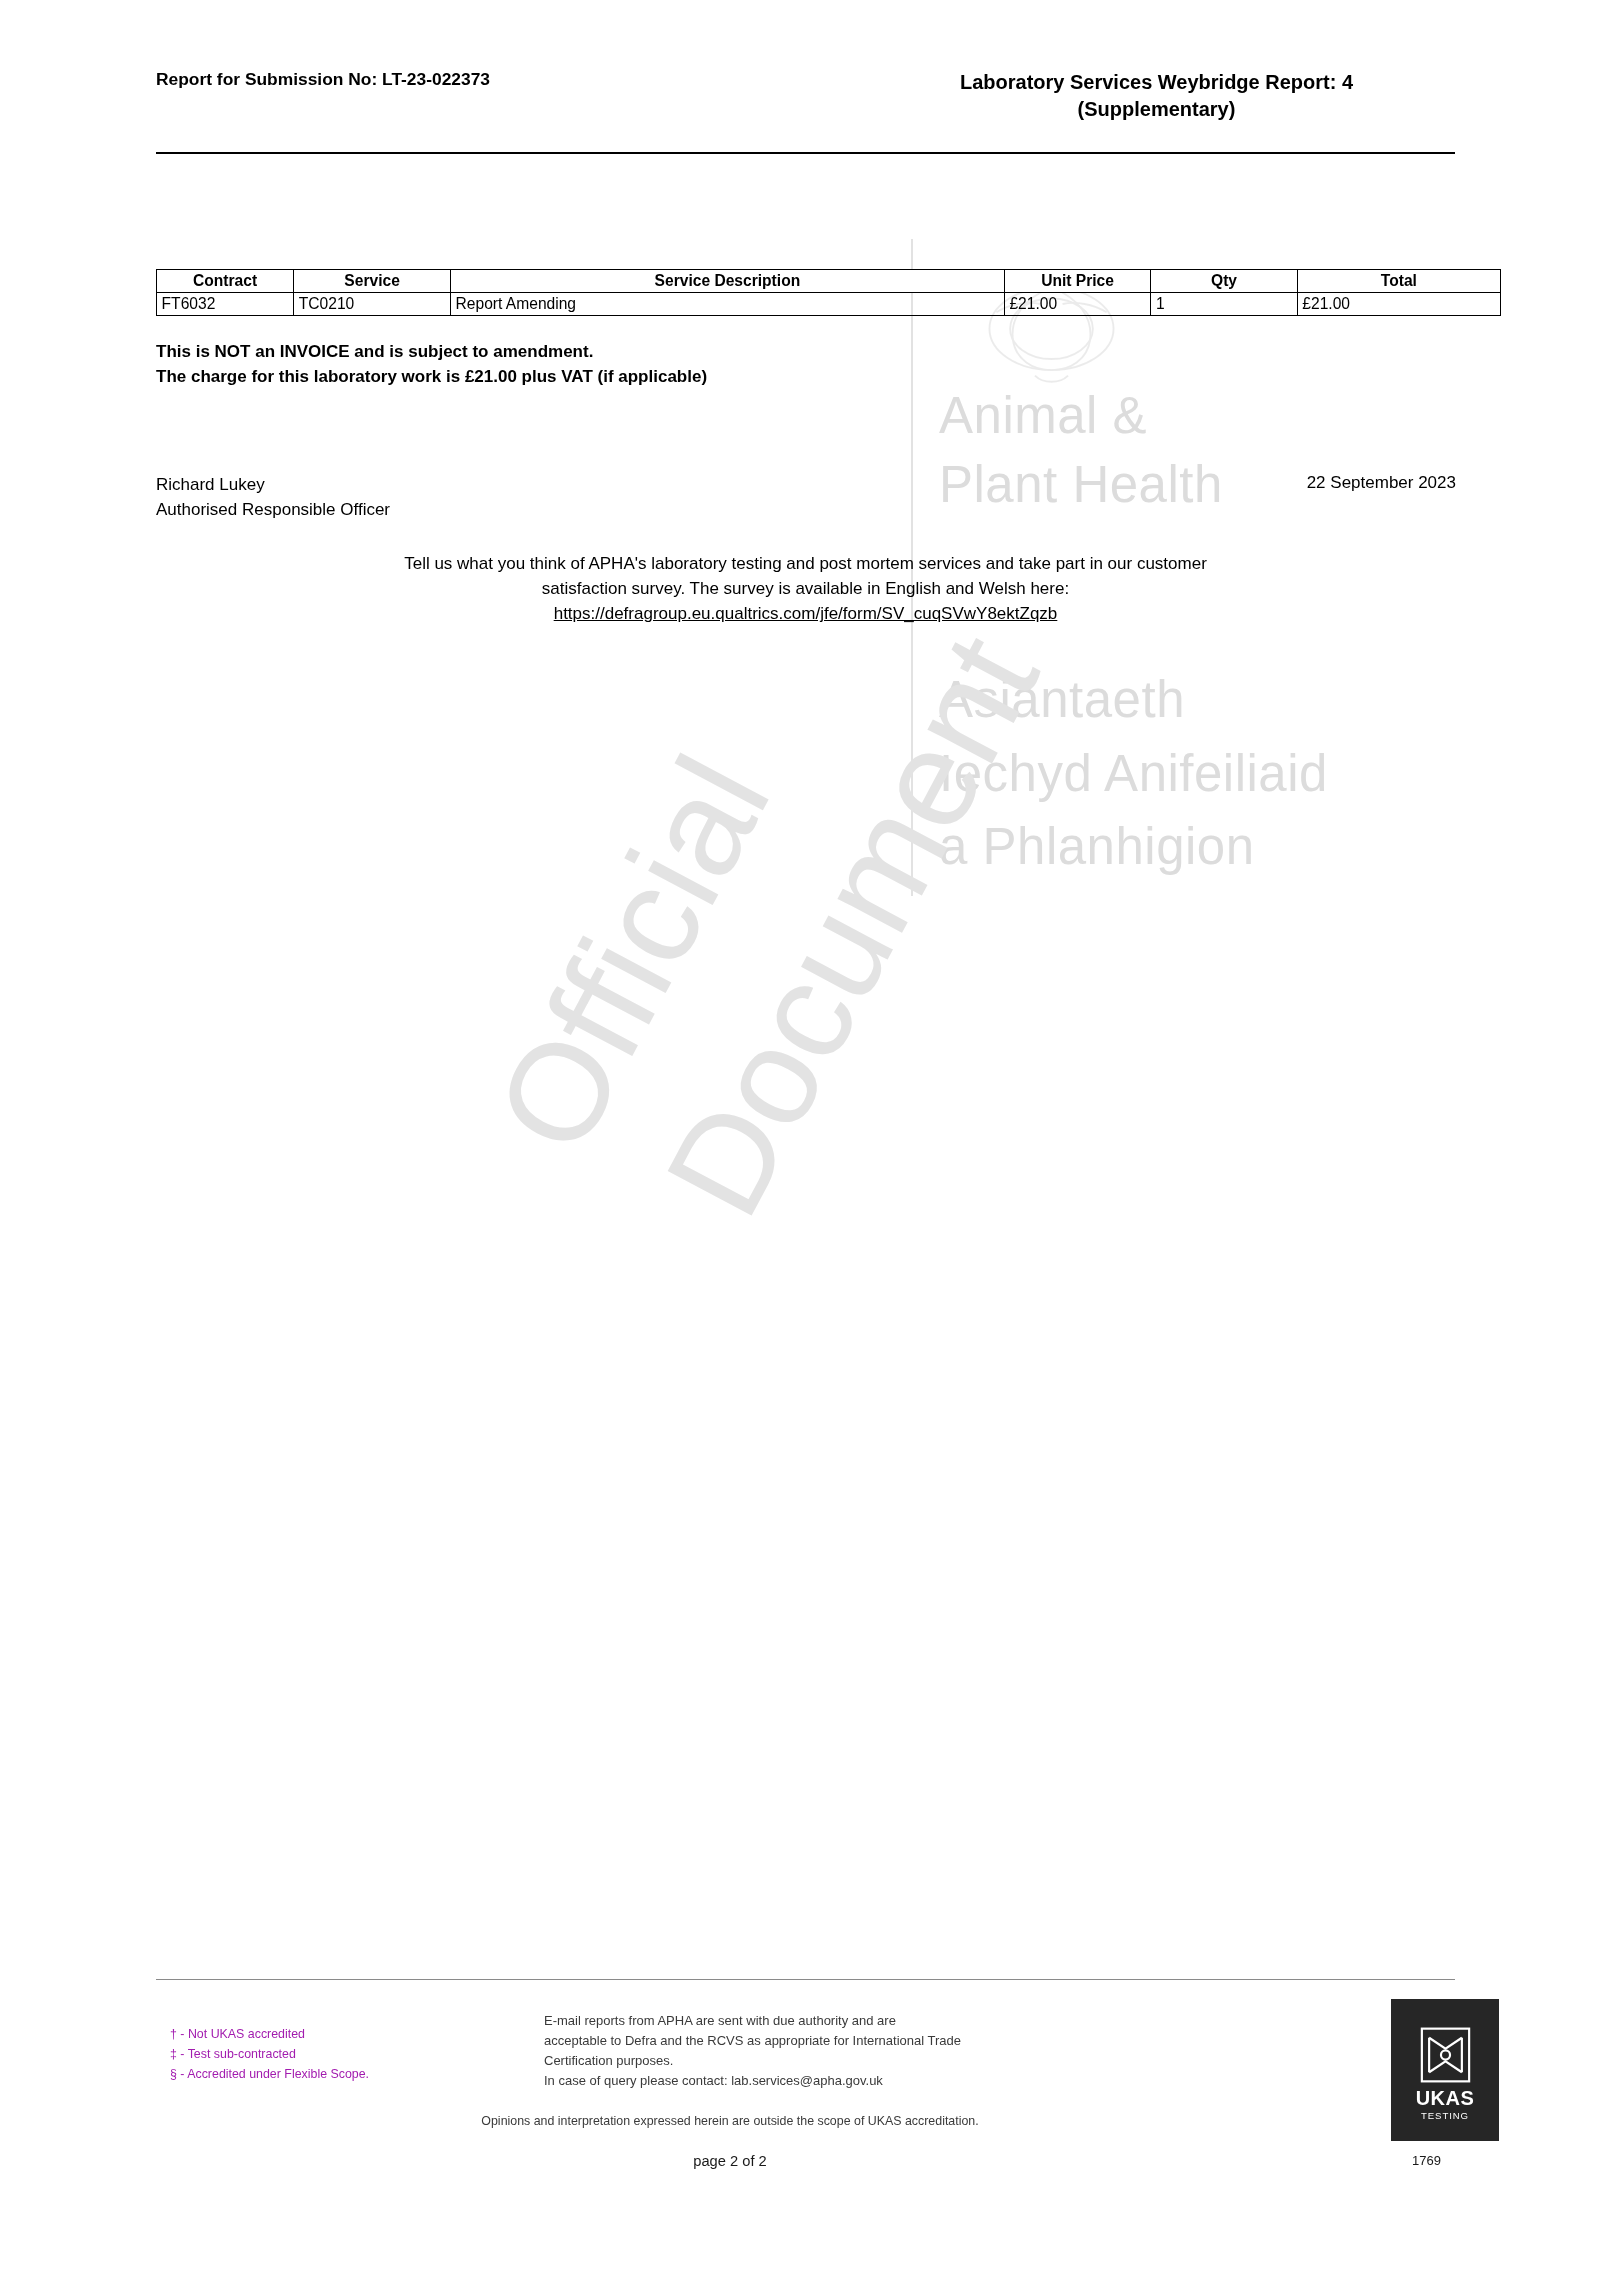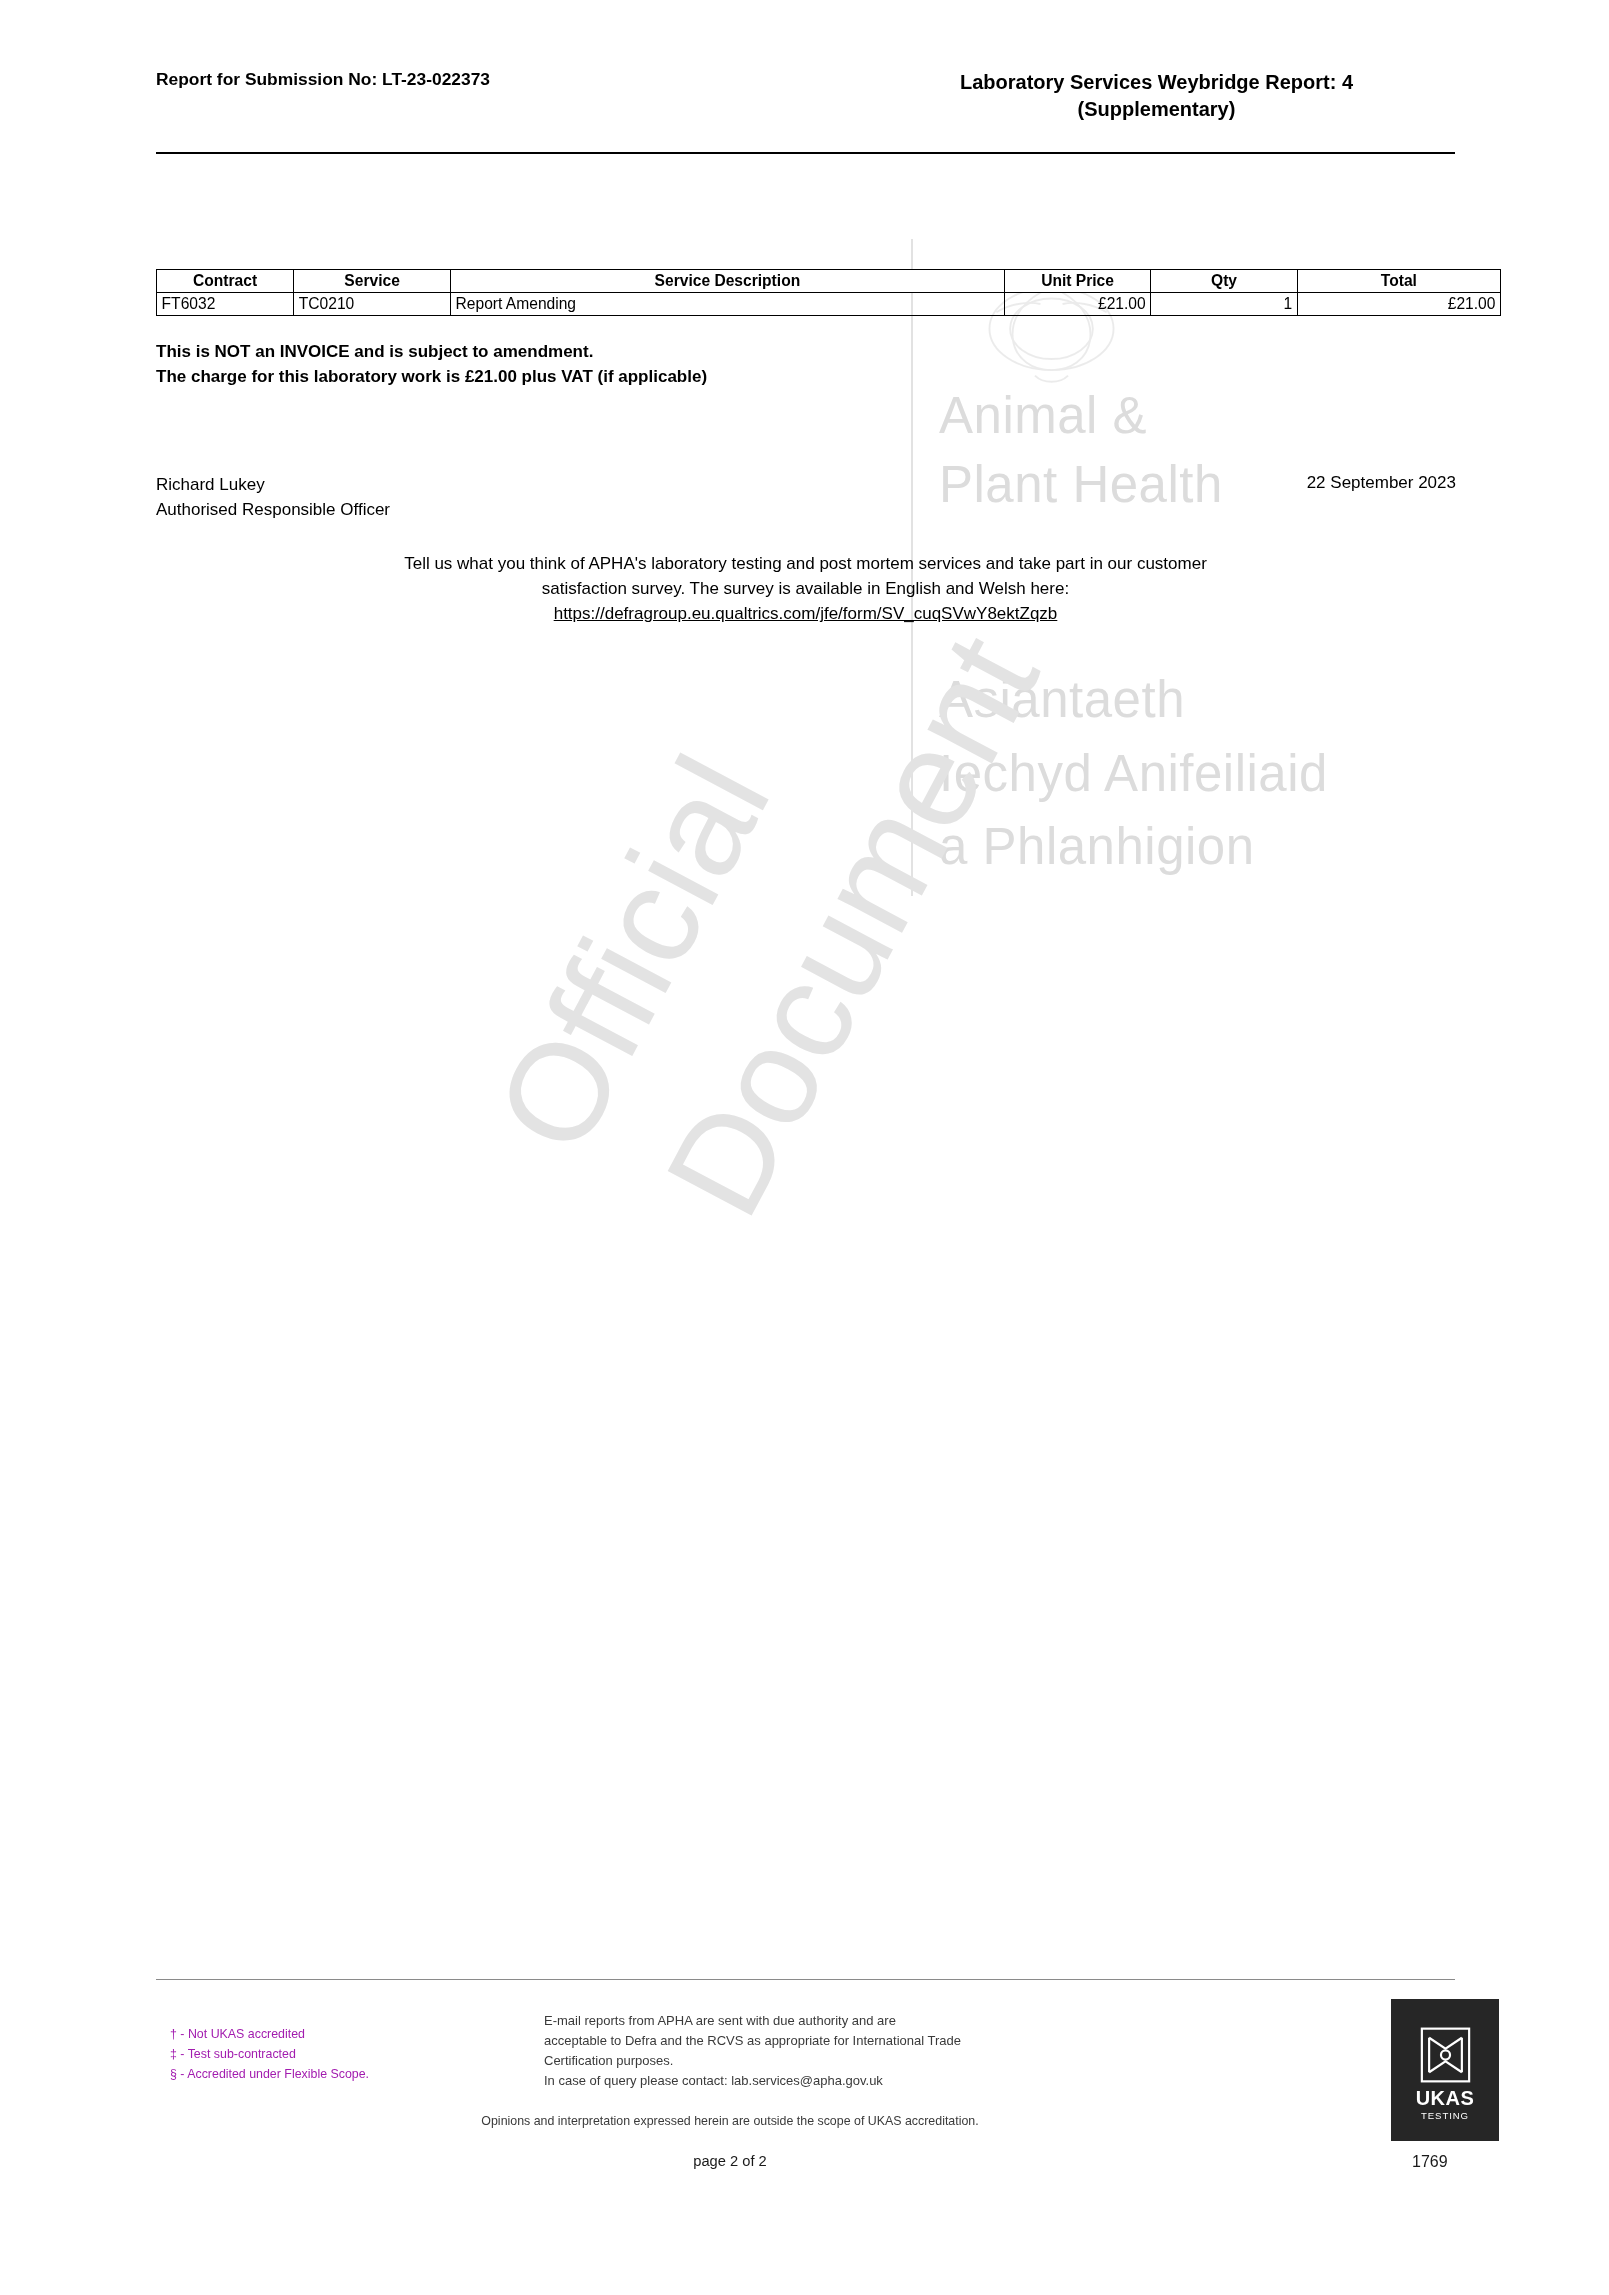--- a/index.html
+++ b/index.html
@@ -114,21 +114,21 @@
     padding: 1.8px 4.6px;
     height: 23px;
     box-sizing: border-box;
   }
   .tbl th {
     font-weight: bold;
     text-align: center;
     background: #ffffff;
   }
   .tbl td { text-align: left; }
-  .tbl td.num { text-align: right; }
+  .tbl td.num { }
   .c-contract { width: 133px; }
   .c-service  { width: 152px; }
   .c-desc     { width: 537px; }
   .c-unit     { width: 142px; }
   .c-qty      { width: 142px; }
   .c-total    { width: 197px; }
 
   
   .notice {
     position: absolute;
@@ -245,21 +245,21 @@
   }
   .ukas-sub {
     font-size: 9.6px;
     letter-spacing: 0.9px;
     margin-top: 1.8px;
   }
   .ukas-num {
     position: absolute;
     left: 1412px;
     top: 2153px;
-    font-size: 16px;
+    font-size: 13px;
     color: #1a1a1a;
   }
 </style>
 </head>
 <body>
 
 <div class="page">
 
   <div class="wm-apha-line"></div>
 

